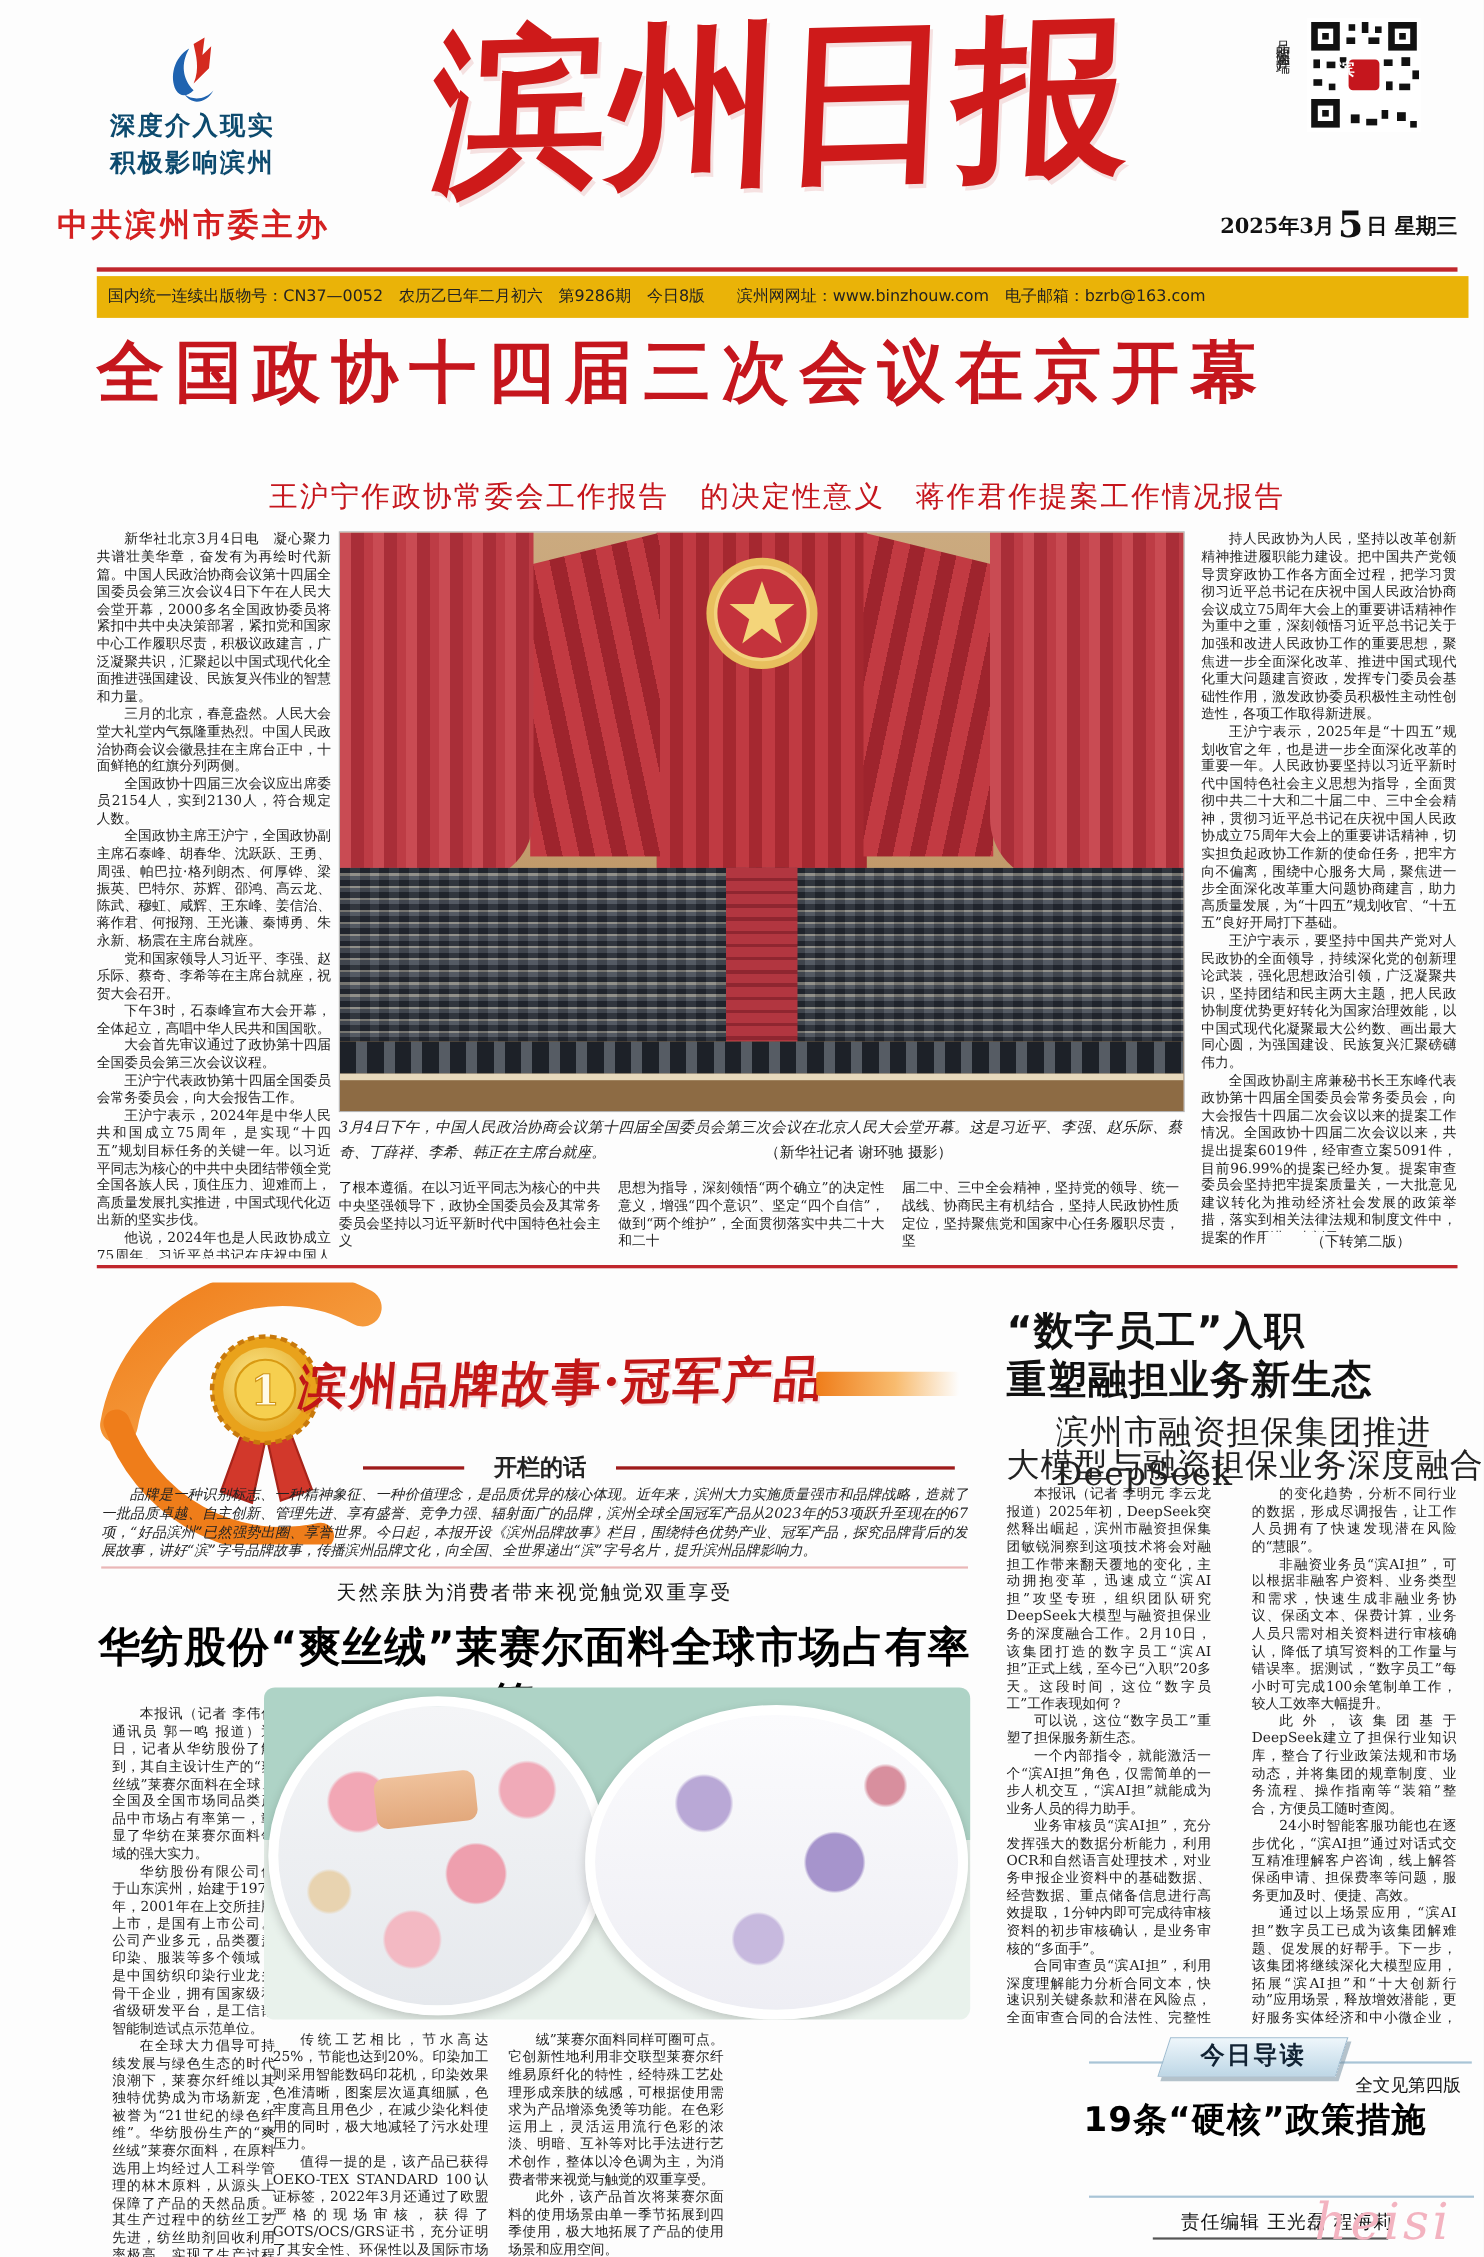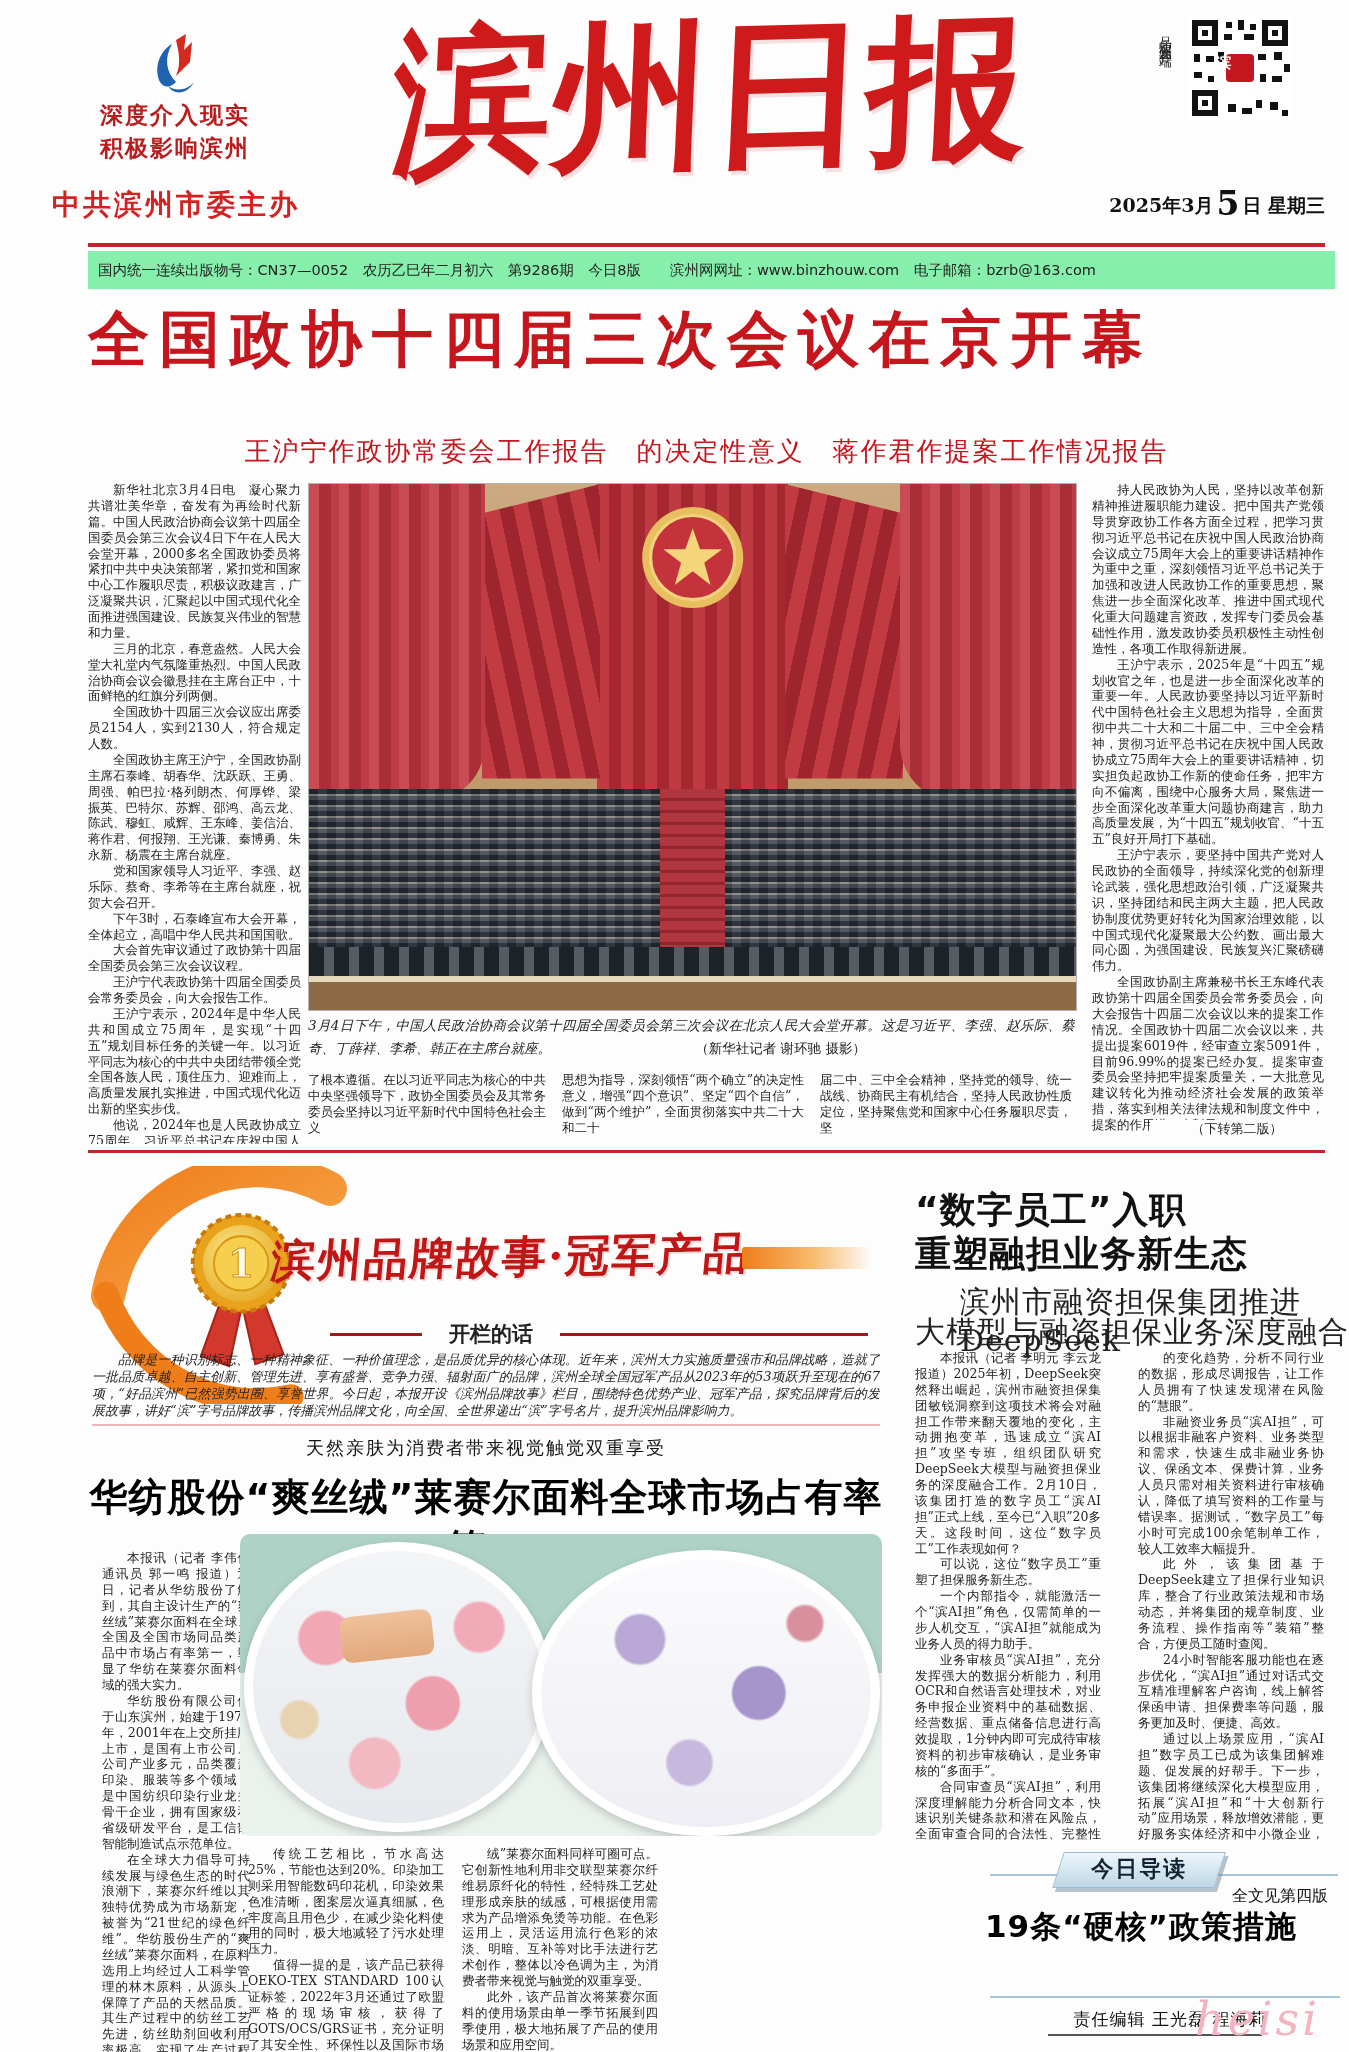--- a/index.html
+++ b/index.html
@@ -4,28 +4,28 @@
 <style>
   html,body{margin:0;padding:0;background:#e9e9e9;}
   .page{position:relative;width:1349px;height:2052px;margin:0 auto;background:#fdfdfd;overflow:hidden;
         font-family:"DejaVu Serif","Liberation Serif",serif;color:#1c1c1c;}
   .abs{position:absolute;}
   .sans{font-family:"DejaVu Sans","Liberation Sans",sans-serif;}
   .bt{font-size:12.5px;line-height:1.27;text-align:justify;color:#1d1d1d;overflow:hidden;}
   .bt p{margin:0;text-indent:2em;}
   .cont{text-indent:0 !important;}
   
-  .slogan{font-size:23px;font-weight:bold;line-height:1.45;letter-spacing:2px;color:#b91c1c;}
+  .slogan{font-size:23px;font-weight:bold;line-height:1.45;letter-spacing:2px;color:#0c4a6e;}
   .organizer{font-size:28px;font-weight:bold;color:#d42121;letter-spacing:3px;}
   .masthead-title{font-size:158px;font-weight:bold;color:#ce1a1a;line-height:1.15;text-align:center;
     transform:rotate(-1.5deg) skewX(-4deg);text-shadow:3px 4px 0 rgba(190,25,25,.12);}
   .qr-label{writing-mode:vertical-rl;font-size:13px;letter-spacing:3px;color:#222;}
   .dateline{font-size:19px;font-weight:bold;color:#111;text-align:right;}
   .dateline .day{font-size:33px;vertical-align:-3px;padding:0 3px;}
-  .infobar{background:#86efac;font-size:14.5px;color:#222;line-height:38px;white-space:nowrap;
+  .infobar{background:#eab308;font-size:14.5px;color:#222;line-height:38px;white-space:nowrap;
     font-family:"DejaVu Sans","Liberation Sans",sans-serif;padding-left:10px;}
   .redrule{background:#c0272d;}
   
   .h1{font-size:61px;font-weight:bold;color:#c5161d;text-align:left;letter-spacing:10px;line-height:1.2;}
   .deck1{font-size:31px;font-weight:bold;color:#c5161d;text-align:center;letter-spacing:4px;}
   .deck2{font-size:26px;color:#c5161d;text-align:center;letter-spacing:2px;}
   
   .photo{border:1px solid #b3b3b3;overflow:hidden;background:linear-gradient(180deg,#cbaa7f 0%,#c19a6b 58%,#9d7a4f 62%);}
   .ph-curtain-l,.ph-curtain-r{top:0;width:23%;height:60%;
     background:repeating-linear-gradient(90deg,#c94b53 0 10px,#a92e38 10px 22px,#bd3c45 22px 30px);}

